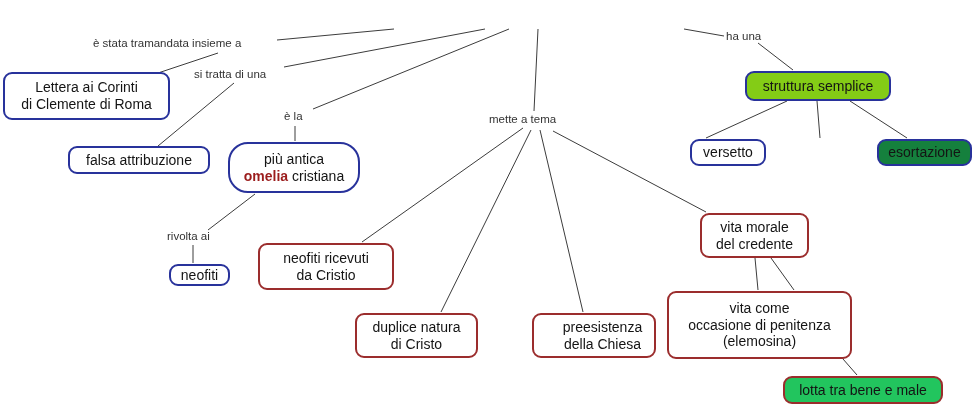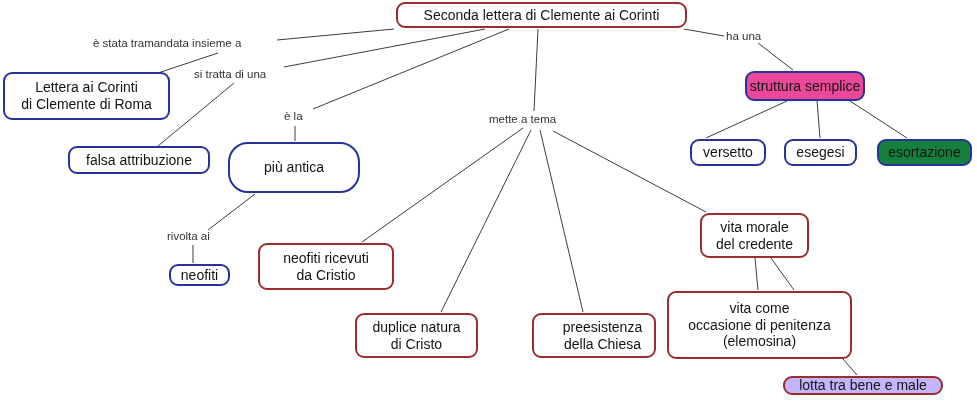--- a/index.html
+++ b/index.html
@@ -75,35 +75,36 @@
     <line x1="540" y1="130" x2="583" y2="312" stroke="#3c3c3c"></line>
     <line x1="553" y1="131" x2="706" y2="212" stroke="#3c3c3c"></line>
     <line x1="787" y1="101" x2="706" y2="138" stroke="#3c3c3c"></line>
     <line x1="817" y1="101" x2="820" y2="138" stroke="#3c3c3c"></line>
     <line x1="850" y1="101" x2="907" y2="138" stroke="#3c3c3c"></line>
     <line x1="755" y1="258" x2="758" y2="290" stroke="#3c3c3c"></line>
     <line x1="771" y1="258" x2="794" y2="290" stroke="#3c3c3c"></line>
     <line x1="843" y1="359" x2="857" y2="375" stroke="#3c3c3c"></line>
   </svg>
 
-  <div class="node red" style="left: 396px; top: 2px; width: 291px; height: 26px; border-color: rgb(155, 45, 45); background: rgb(255, 255, 255);">
-    <div>Seconda lettera di Clemente ai Corinti</div>
-  </div>
 
   <div class="node blue" style="left: 3px; top: 72px; width: 167px; height: 48px; border-color: rgb(40, 50, 155); background: rgb(255, 255, 255);">
     <div>Lettera ai Corinti</div>
     <div>di Clemente di Roma</div>
   </div>
 
   <div class="node blue" style="left: 68px; top: 146px; width: 142px; height: 28px; border-color: rgb(40, 50, 155); background: rgb(255, 255, 255);">
     <div>falsa attribuzione</div>
   </div>
 
   <div class="node blue" style="left: 228px; top: 142px; width: 132px; height: 51px; border-color: rgb(40, 50, 155); background: rgb(255, 255, 255); border-radius: 20px;">
     <div>più antica</div>
+    <div>
+      <span class="kw" style="color: rgb(155, 28, 28);">omelia</span>
+      <span>cristiana</span>
+    </div>
   </div>
 
   <div class="node blue" style="left: 169px; top: 264px; width: 61px; height: 22px; border-color: rgb(40, 50, 155); background: rgb(255, 255, 255);">
     <div>neofiti</div>
   </div>
 
   <div class="node red" style="left: 258px; top: 243px; width: 136px; height: 47px; border-color: rgb(155, 45, 45); background: rgb(255, 255, 255);">
     <div>neofiti ricevuti</div>
     <div>da Cristio</div>
   </div>
@@ -122,35 +123,32 @@
     <div>vita morale</div>
     <div>del credente</div>
   </div>
 
   <div class="node red" style="left: 667px; top: 291px; width: 185px; height: 68px; border-color: rgb(155, 45, 45); background: rgb(255, 255, 255);">
     <div>vita come</div>
     <div>occasione di penitenza</div>
     <div>(elemosina)</div>
   </div>
 
-  <div class="node red" style="left: 783px; top: 376px; width: 160px; height: 19px; border-color: rgb(155, 45, 45); background: #c4b5fd;">
+  <div class="node red" style="left: 783px; top: 376px; width: 160px; height: 28px; border-color: rgb(155, 45, 45); background: #22c55e;">
     <div>lotta tra bene e male</div>
   </div>
 
-  <div class="node blue" style="left: 745px; top: 71px; width: 120px; height: 30px; border-color: rgb(40, 50, 155); background: #ec4899;">
+  <div class="node blue" style="left: 745px; top: 71px; width: 146px; height: 30px; border-color: rgb(40, 50, 155); background: #84cc16;">
     <div>struttura semplice</div>
   </div>
 
   <div class="node blue" style="left: 690px; top: 139px; width: 76px; height: 27px; border-color: rgb(40, 50, 155); background: rgb(255, 255, 255);">
     <div>versetto</div>
   </div>
 
-  <div class="node blue" style="left: 784px; top: 139px; width: 73px; height: 27px; border-color: rgb(40, 50, 155); background: rgb(255, 255, 255);">
-    <div>esegesi</div>
-  </div>
 
   <div class="node blue" style="left: 877px; top: 139px; width: 95px; height: 27px; border-color: rgb(40, 50, 155); background: #15803d;">
     <div>esortazione</div>
   </div>
 
   <div class="linklabel" style="left: 93px; top: 37px; color: rgb(51, 51, 51);">è stata tramandata insieme a</div>
   <div class="linklabel" style="left: 194px; top: 68px; color: rgb(51, 51, 51);">si tratta di una</div>
   <div class="linklabel" style="left: 284px; top: 110px; color: rgb(51, 51, 51);">è la</div>
   <div class="linklabel" style="left: 489px; top: 113px; color: rgb(51, 51, 51);">mette a tema</div>
   <div class="linklabel" style="left: 726px; top: 30px; color: rgb(51, 51, 51);">ha una</div>

